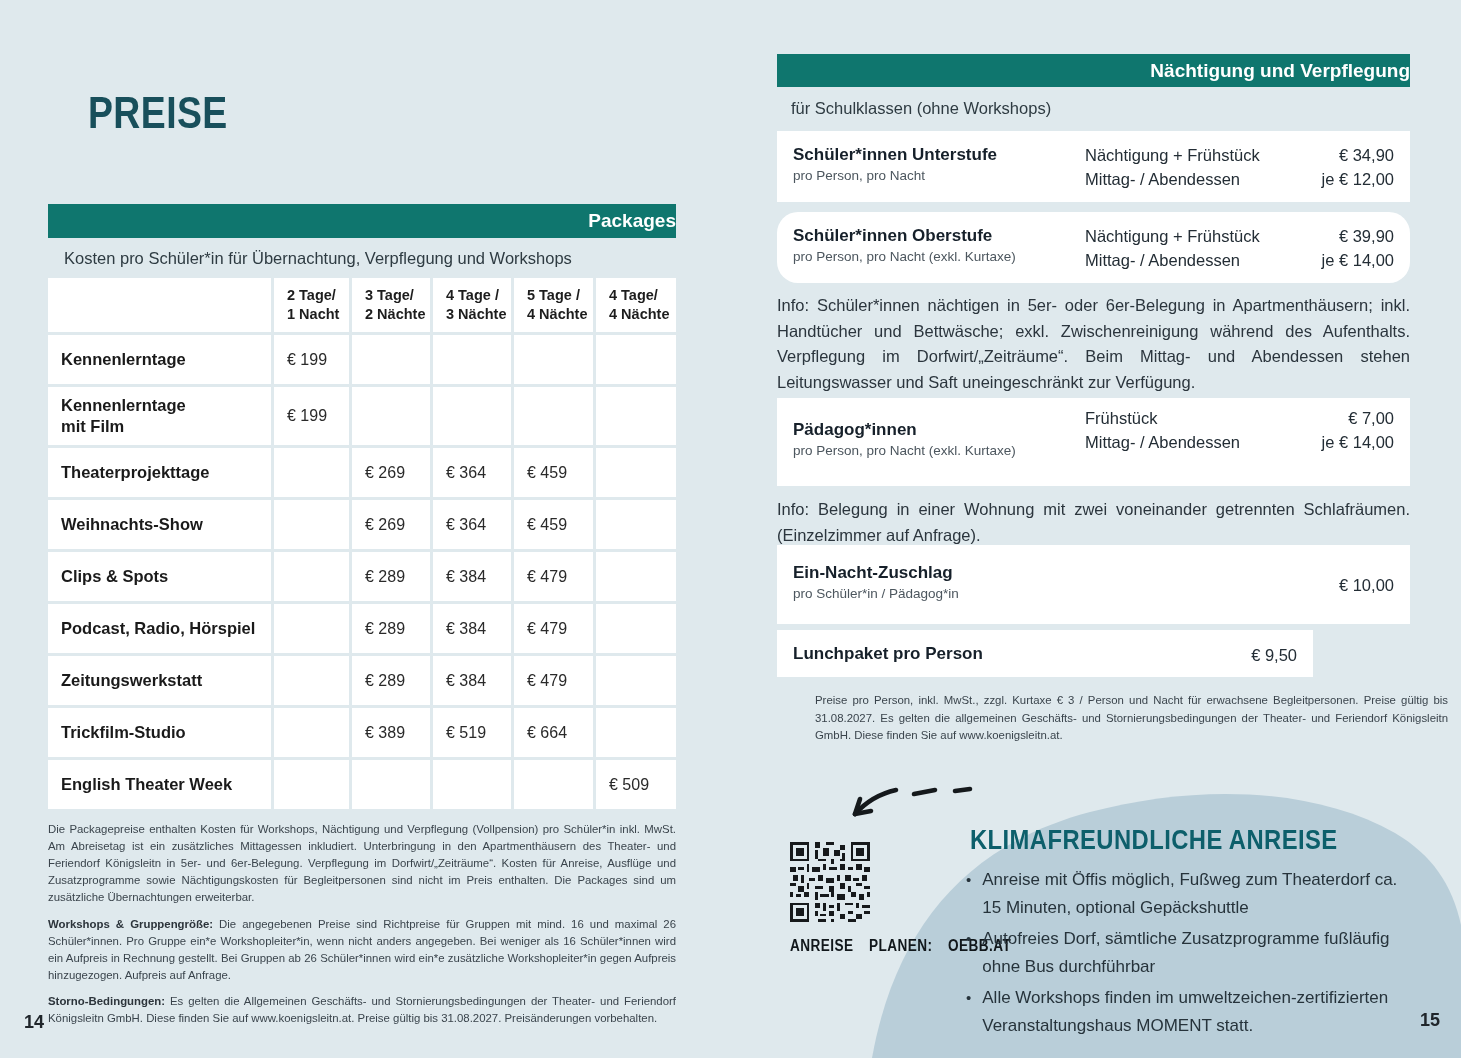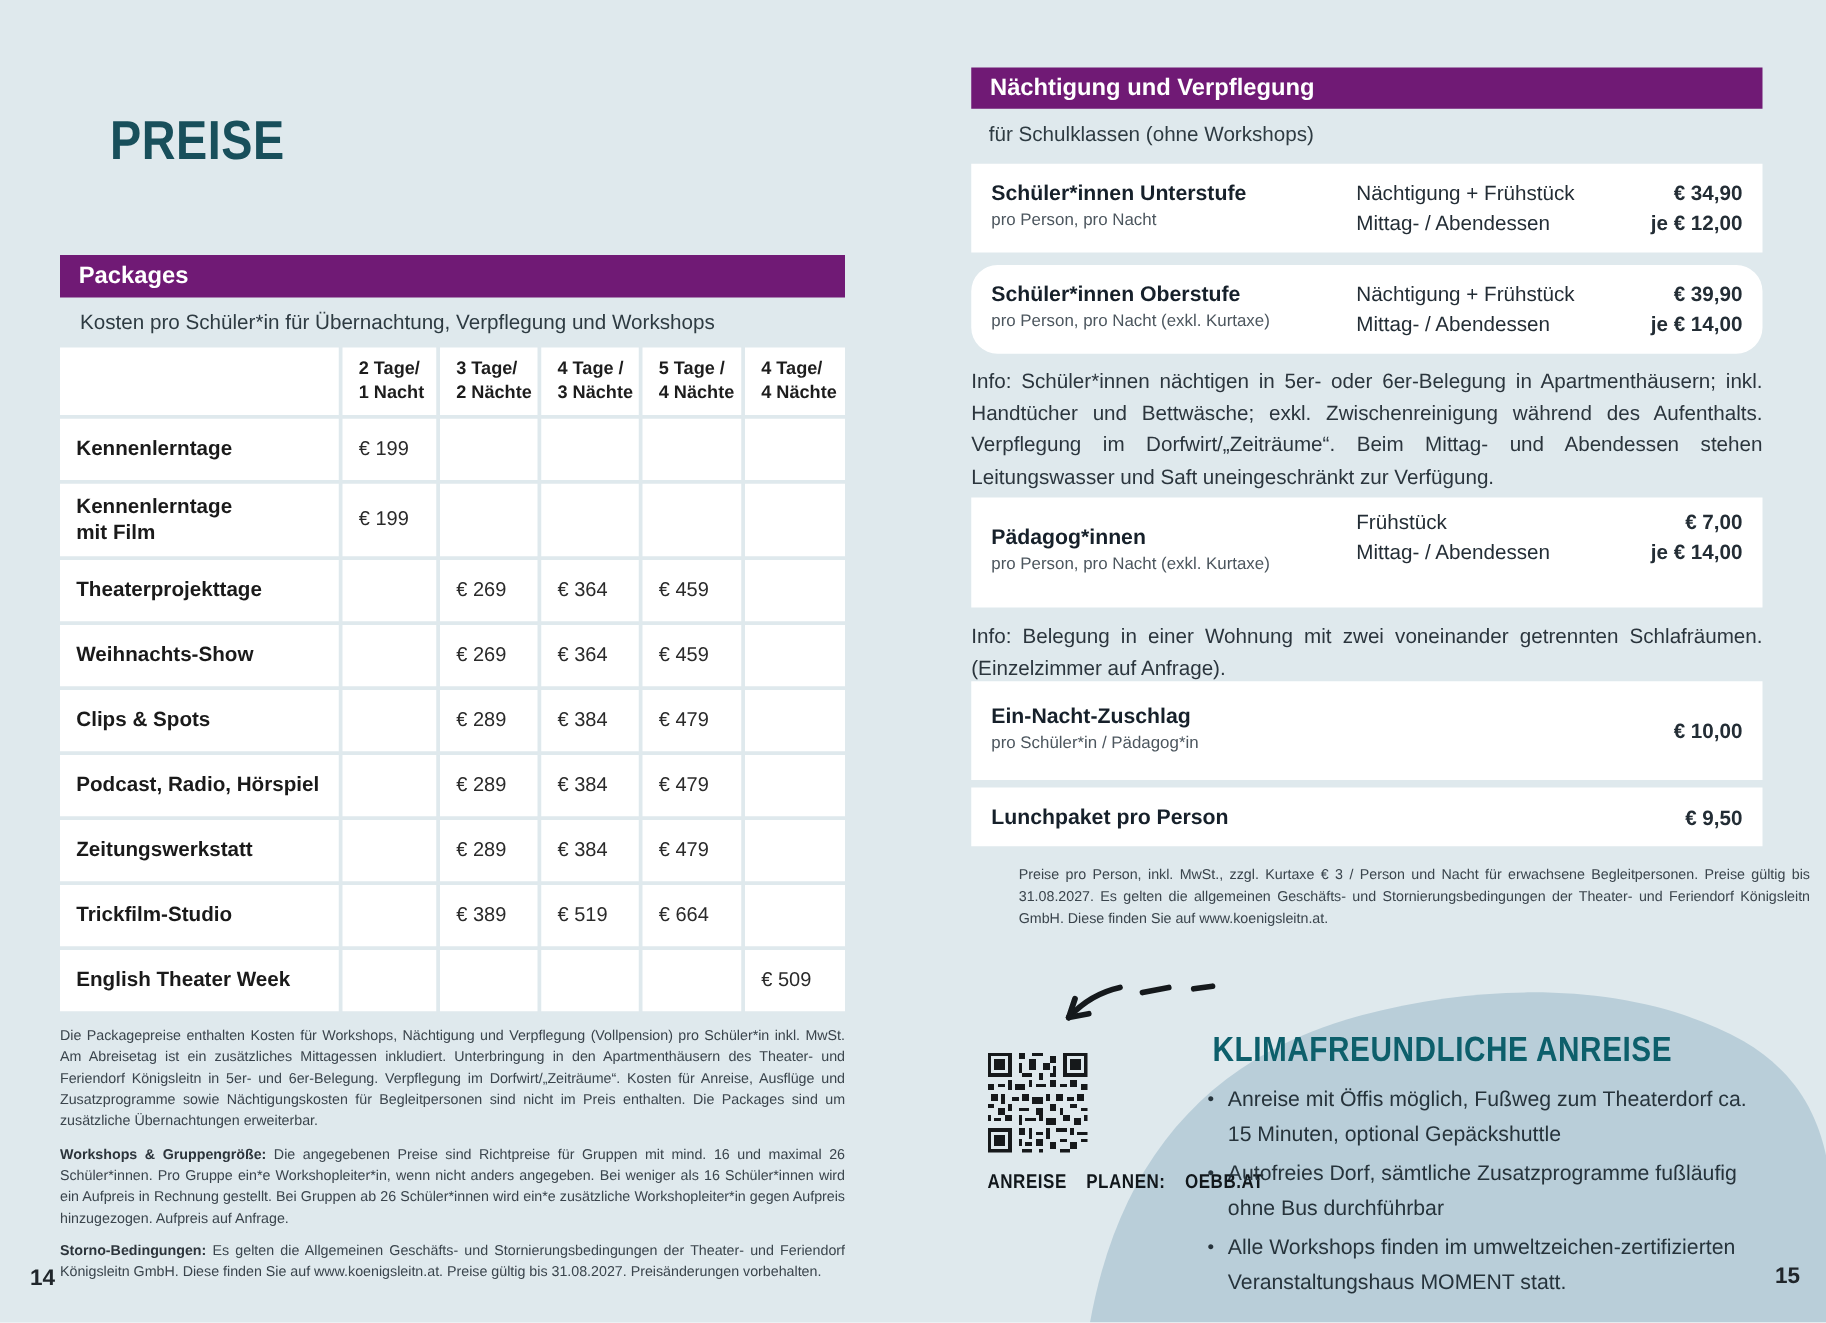--- a/index.html
+++ b/index.html
@@ -2,40 +2,40 @@
 <html><head>
 <meta charset="utf-8">
 <style>
   html,body{margin:0;padding:0;}
   body{font-family:"Liberation Sans",sans-serif;}
   .spread{position:relative;width:1461px;height:1058px;background:#dfe9ed;overflow:hidden;}
   .abs{position:absolute;}
   .cond{display:inline-block;transform:scaleX(0.85);transform-origin:0 50%;letter-spacing:.5px;}
   
   .big-title{left:88px;top:88px;font-size:44px;font-weight:800;color:#184f5b;}
-  .teal-bar{background:#701a75;color:#fff;font-weight:700;display:flex;align-items:center;padding-left:15px;box-sizing:border-box;}
+  .teal-bar{background:#0f766e;color:#fff;font-weight:700;display:flex;align-items:center;padding-left:15px;box-sizing:border-box;justify-content:flex-end;}
   .bar-left{left:48px;top:204px;width:628px;height:34px;font-size:19px;}
   .bar-right{left:777px;top:54px;width:633px;height:33px;font-size:19px;}
   .subtitle{font-size:16.5px;color:#2e3b42;}
   
   .ptable{left:48px;top:278px;display:grid;grid-template-columns:223px 75px 78px 78px 79px 80px;grid-template-rows:54px 49px 58px 49px 49px 49px 49px 49px 49px 49px;gap:3px;}
   .ptable>div{background:#fff;display:flex;flex-direction:column;justify-content:center;padding-left:13px;box-sizing:border-box;color:#222;}
   .ptable .hcell{font-weight:700;font-size:14.5px;line-height:1.28;color:#1d1d1d;}
   .ptable .rlabel{font-weight:700;font-size:16.5px;line-height:1.25;color:#1a1a1a;}
   .ptable .pcell{font-size:16px;color:#2a2a2a;}
   
   .footnotes{left:48px;top:821px;width:628px;}
   .footnotes p{margin:0 0 9px 0;font-size:11.4px;line-height:1.5;color:#3a444c;text-align:justify;}
   .footnotes b{color:#2c343b;}
   
   .card{background:#fff;box-sizing:border-box;padding-left:36px;}
   .card .ctitle{font-weight:700;font-size:17px;color:#16202a;}
   .card .csub{font-size:13.5px;color:#4c565e;margin-top:3px;}
   .cline{display:flex;justify-content:space-between;font-size:16.5px;color:#232d35;line-height:24px;}
-  .cprice{white-space:nowrap;font-weight:bold;}
+  .cprice{white-space:nowrap;}
   .info-par{font-size:16.5px;line-height:1.55;color:#2b353d;text-align:justify;}
   .small-note{font-size:11.4px;line-height:1.55;color:#3a444c;text-align:justify;}
   
   .klima-title{font-size:28px;font-weight:800;color:#0d5f6b;}
   .bullets{width:448px;}
   .bullet{display:flex;gap:11px;font-size:17px;line-height:28px;color:#26333b;margin-bottom:3px;}
   .bullet .dot{font-size:15px;line-height:28px;}
   .qr-caption{font-size:16px;font-weight:800;color:#11171b;line-height:21px;}
   .pagenum{font-size:18px;font-weight:700;color:#20262b;}
 </style>
@@ -236,21 +236,21 @@
   <div class="abs card" style="left:777px;top:545px;width:633px;height:79px;">
     <div class="abs" style="left:16px;top:18px;">
       <div class="ctitle">Ein-Nacht-Zuschlag</div>
       <div class="csub">pro Schüler*in / Pädagog*in</div>
     </div>
     <div class="abs cline" style="right:16px;top:28px;">
       <span class="cprice">€ 10,00</span>
     </div>
   </div>
 
-  <div class="abs card" style="left:777px;top:630px;width:633px;height:47px;">
+  <div class="abs card" style="left:777px;top:630px;width:536px;height:47px;">
     <div class="abs ctitle" style="left:16px;top:14px;">Lunchpaket pro Person</div>
     <div class="abs cline" style="right:16px;top:13px;">
       <span class="cprice">€ 9,50</span>
     </div>
   </div>
 
   <div class="abs small-note" style="left:777px;top:692px;width:633px;margin-left:38px;">Preise pro Person, inkl. MwSt., zzgl. Kurtaxe € 3 / Person und Nacht für erwachsene Begleitpersonen. Preise gültig bis 31.08.2027. Es gelten die allgemeinen Geschäfts- und Stornierungsbedingungen der Theater- und Feriendorf Königsleitn GmbH. Diese finden Sie auf www.koenigsleitn.at.</div>
 
   <svg class="abs" style="left:838px;top:780px;" width="145" height="52" viewBox="0 0 145 52" aria-hidden="true">
     <g fill="none" stroke="#15191c" stroke-width="4.6" stroke-linecap="round">

